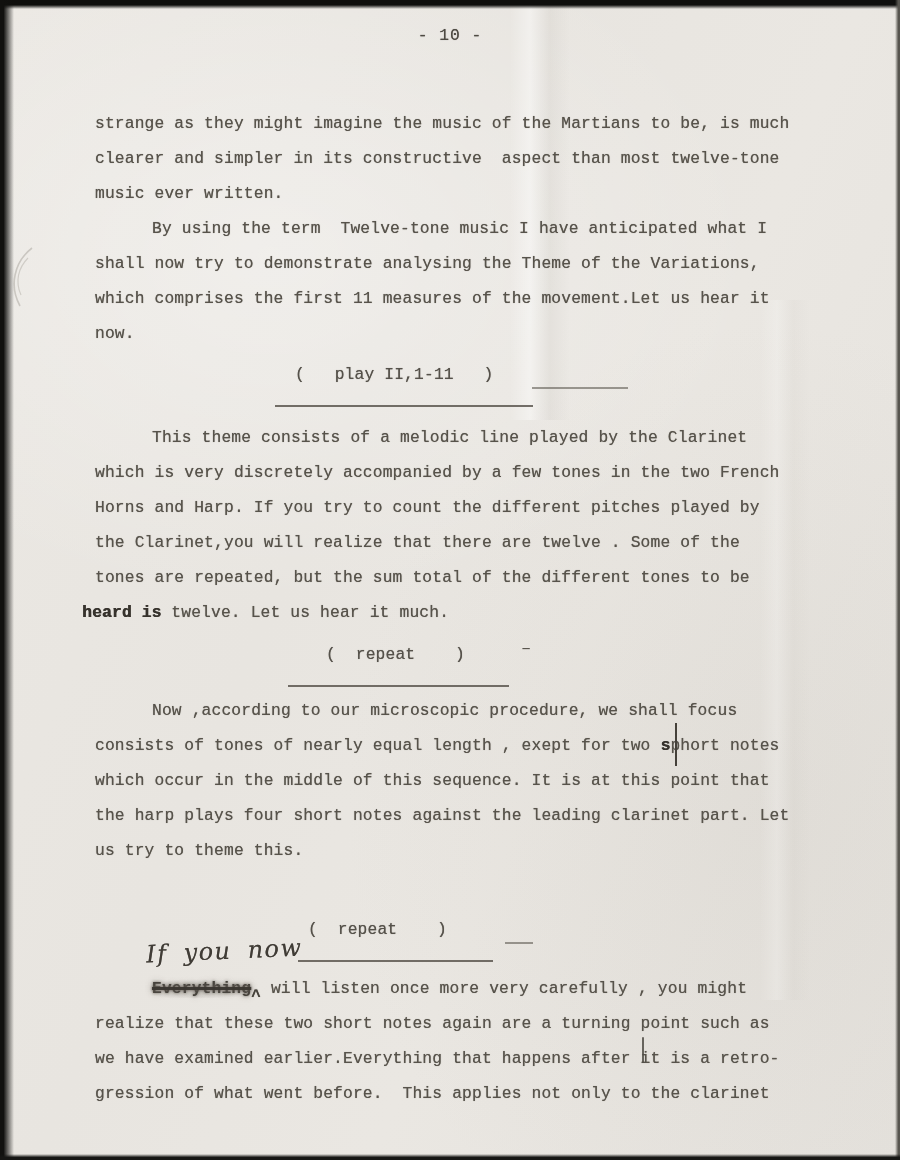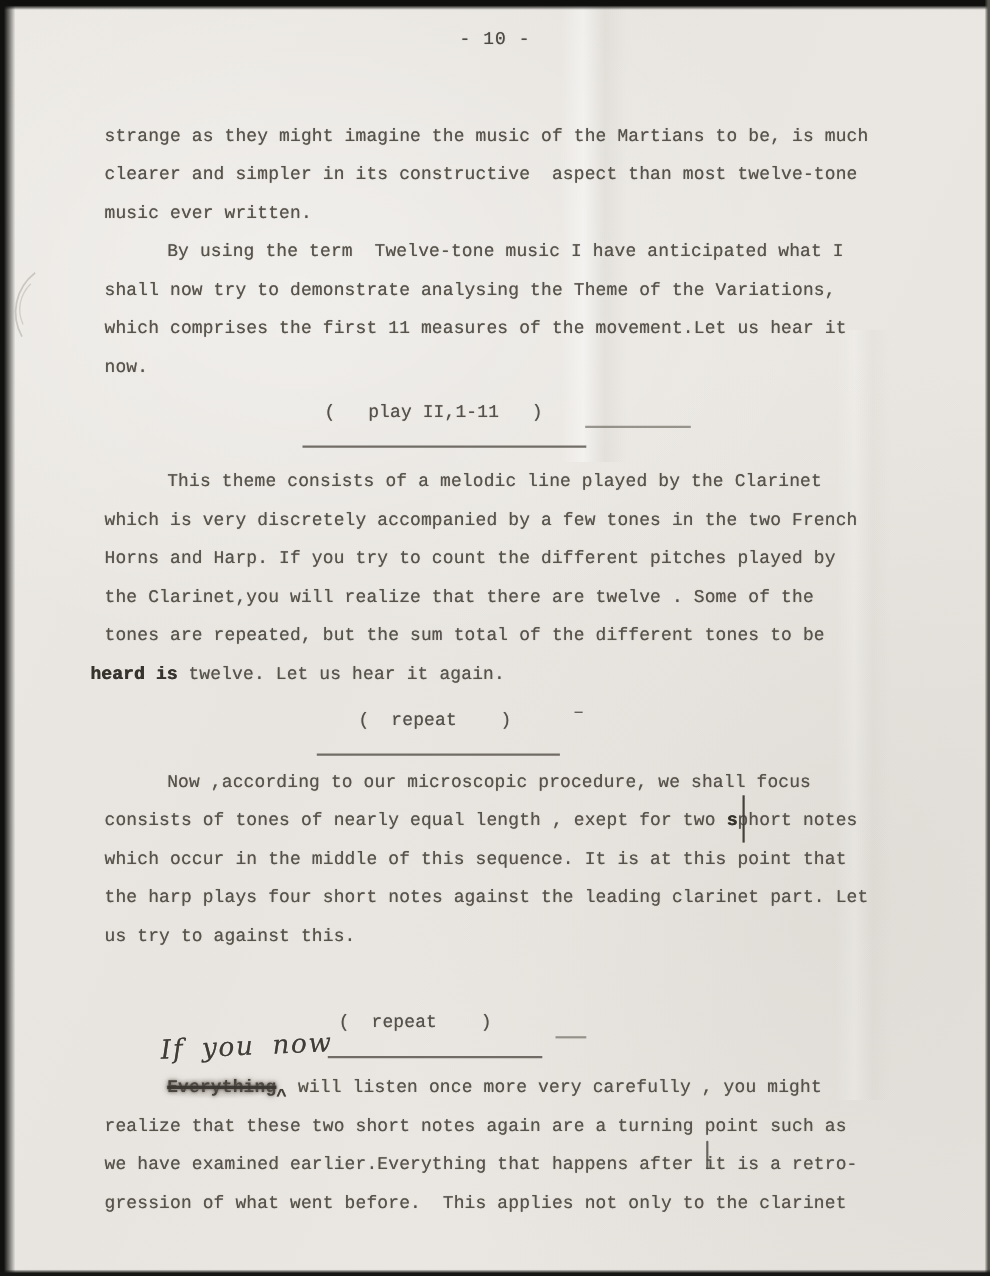--- a/index.html
+++ b/index.html
@@ -110,32 +110,32 @@
 
   <div class="cue" style="left:275px;top:365px;padding-left:20px;padding-right:40px;">(   play II,1-11   )</div>
   <div class="utail" style="left:532px;top:387px;width:96px;"></div>
 
   <div class="block" style="top:420px;">
     <div class="line indent">This theme consists of a melodic line played by the Clarinet</div>
     <div class="line">which is very discretely accompanied by a few tones in the two French</div>
     <div class="line">Horns and Harp. If you try to count the different pitches played by</div>
     <div class="line">the Clarinet,you will realize that there are twelve . Some of the</div>
     <div class="line">tones are repeated, but the sum total of the different tones to be</div>
-    <div class="line outdent"><span class="b">heard is</span><span> twelve. Let us hear it again.</span></div>
+    <div class="line outdent"><span class="b">heard is</span><span> twelve. Let us hear it much.</span></div>
   </div>
 
   <div class="cue" style="left:288px;top:645px;padding-left:38px;padding-right:44px;">(  repeat    )</div>
   <span class="dash" style="left:521px;top:639px;">–</span>
 
   <div class="block" style="top:693px;">
     <div class="line indent">Now ,according to our microscopic procedure, we shall focus</div>
     <div class="line"><span>consists of tones of nearly equal length , exept for two </span><span class="b">s</span><span class="vstrike">p</span><span>hort notes</span></div>
     <div class="line">which occur in the middle of this sequence. It is at this point that</div>
     <div class="line"><span>the harp plays f</span><span class="u">ou</span><span>r short notes against the leading clarinet part. Let</span></div>
-    <div class="line">us try to against this.</div>
+    <div class="line">us try to theme this.</div>
   </div>
 
   <div class="cue" style="left:298px;top:920px;padding-left:10px;padding-right:46px;">(  repeat    )</div>
   <div class="utail" style="left:505px;top:942px;width:28px;"></div>
 
   <div class="handwritten">If you now</div>
 
   <div class="block" style="top:971px;">
     <div class="line indent"><span class="struck">Everything</span><span class="caret">^</span><span> will listen once more very carefully , you might</span></div>
     <div class="line"><span>realize that these two short notes again are a turning p</span><span class="pen-stroke"></span><span>oint such as</span></div>

